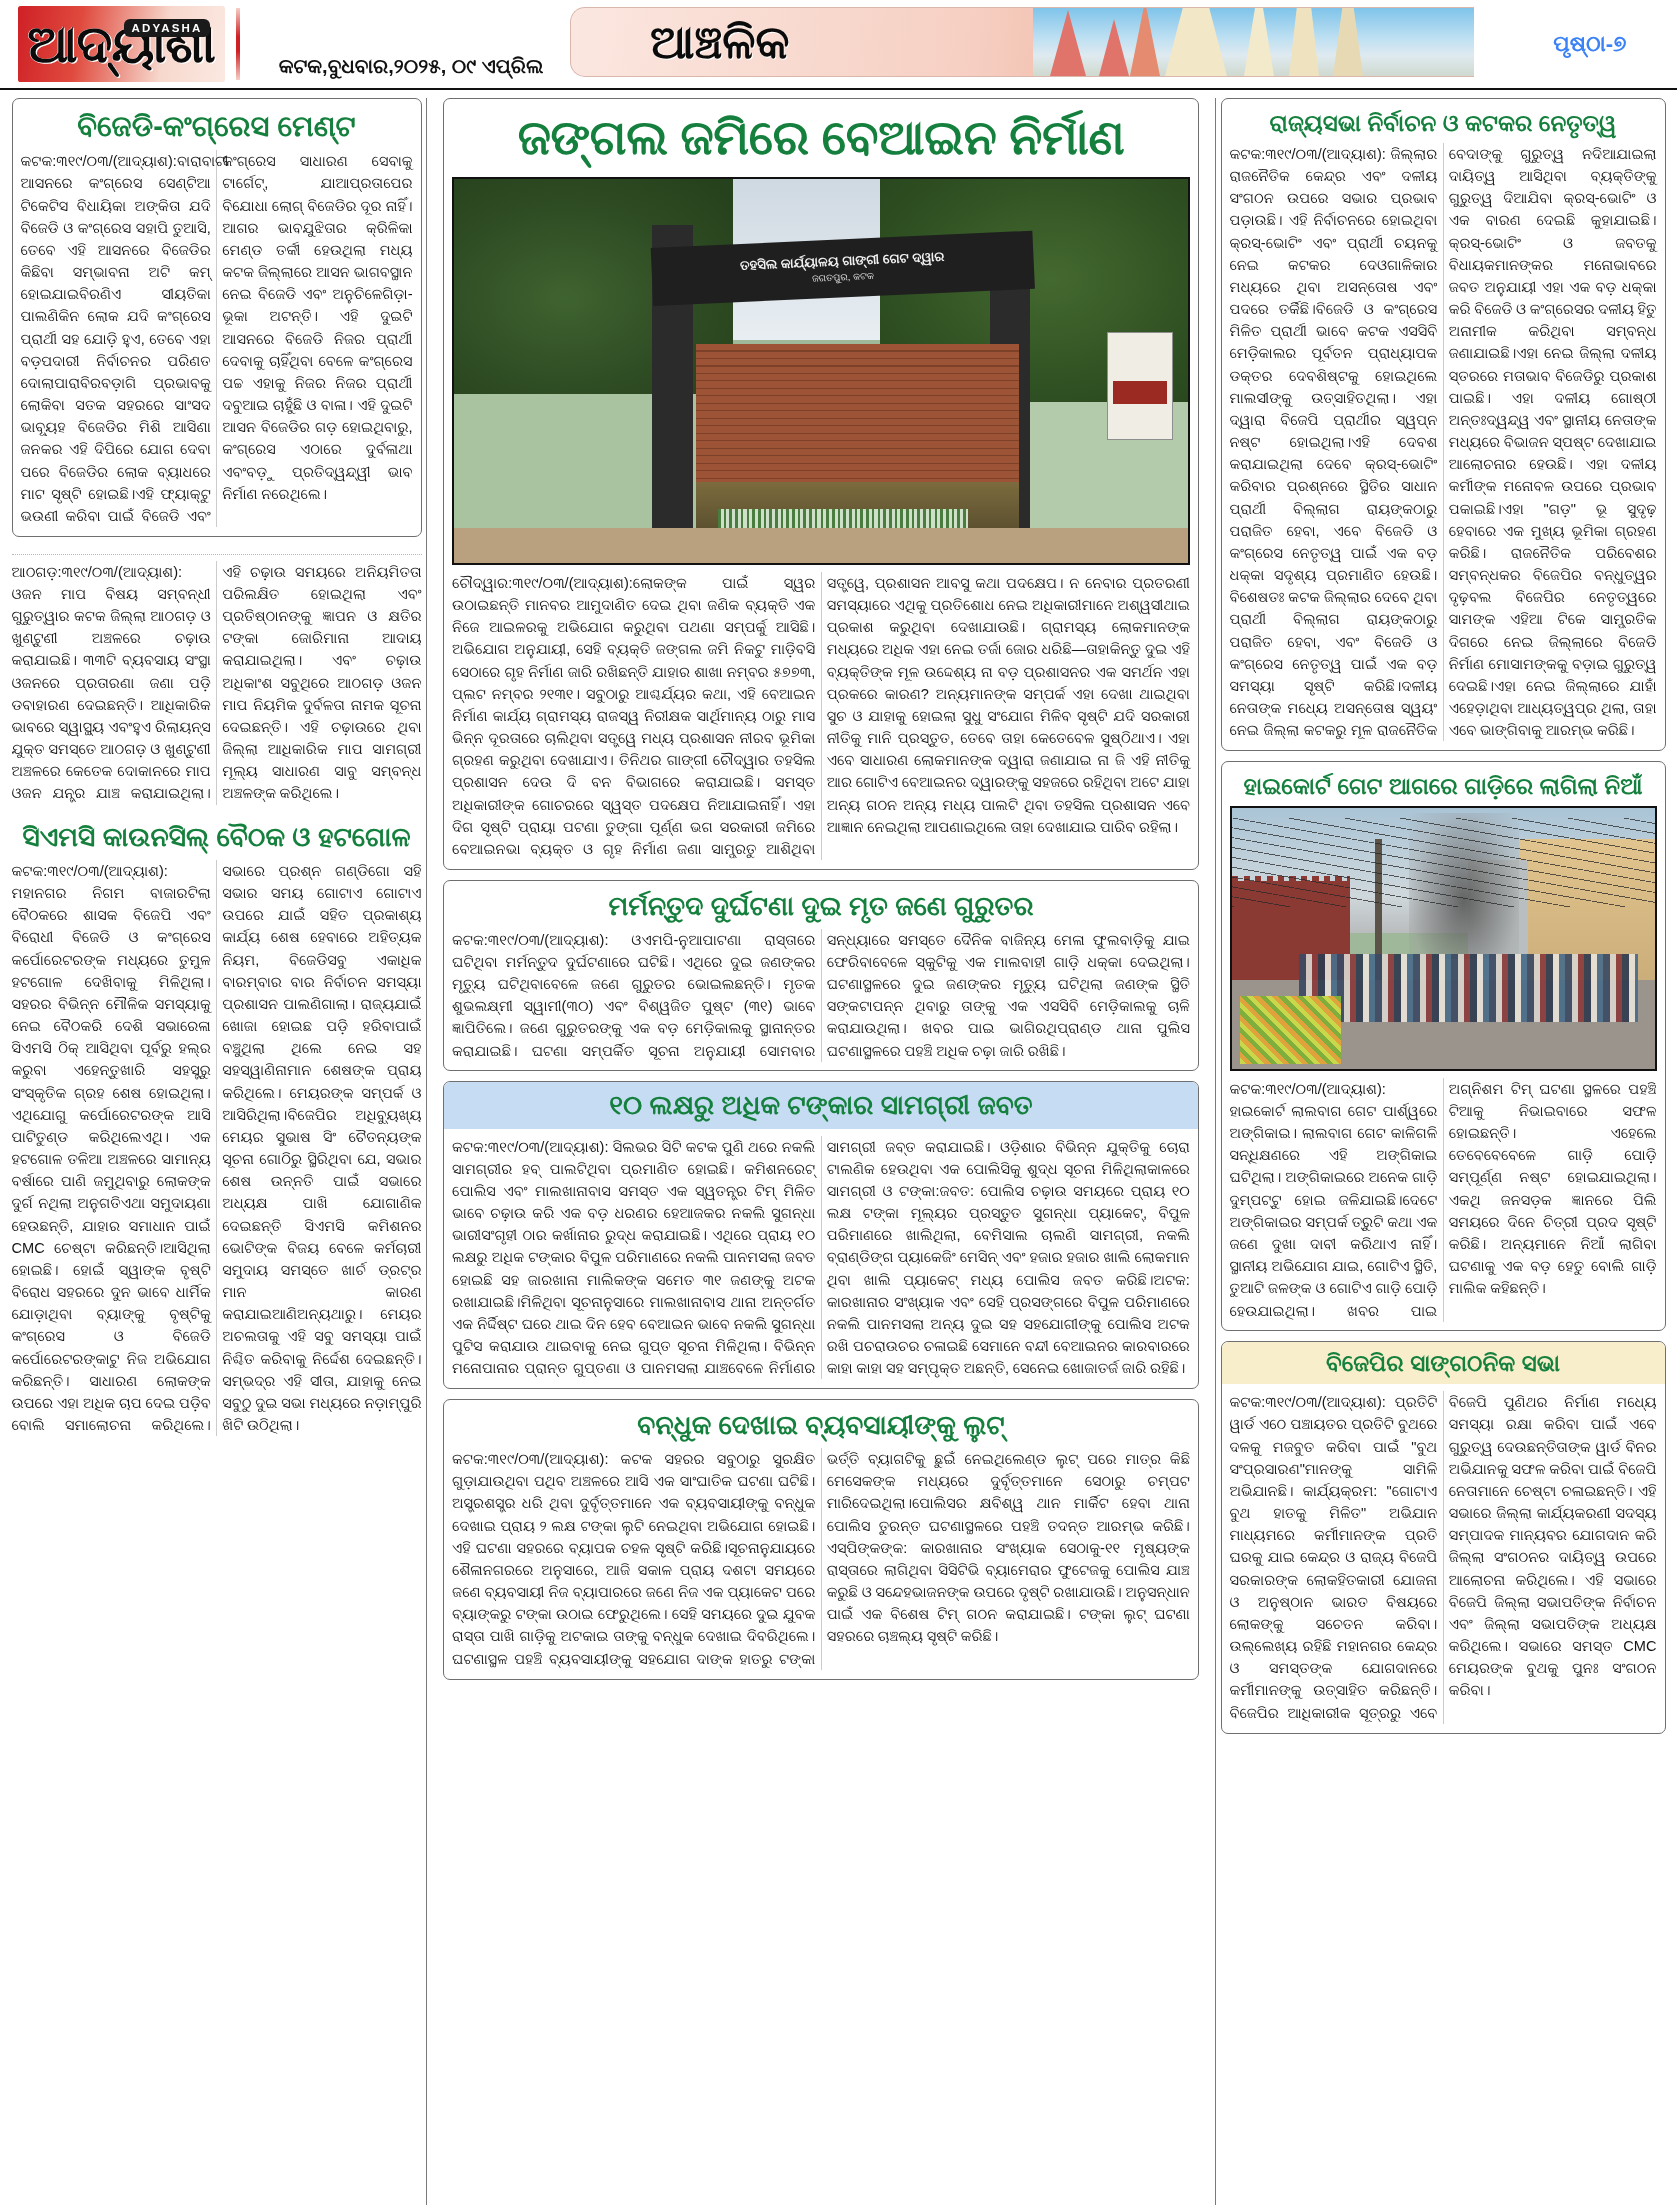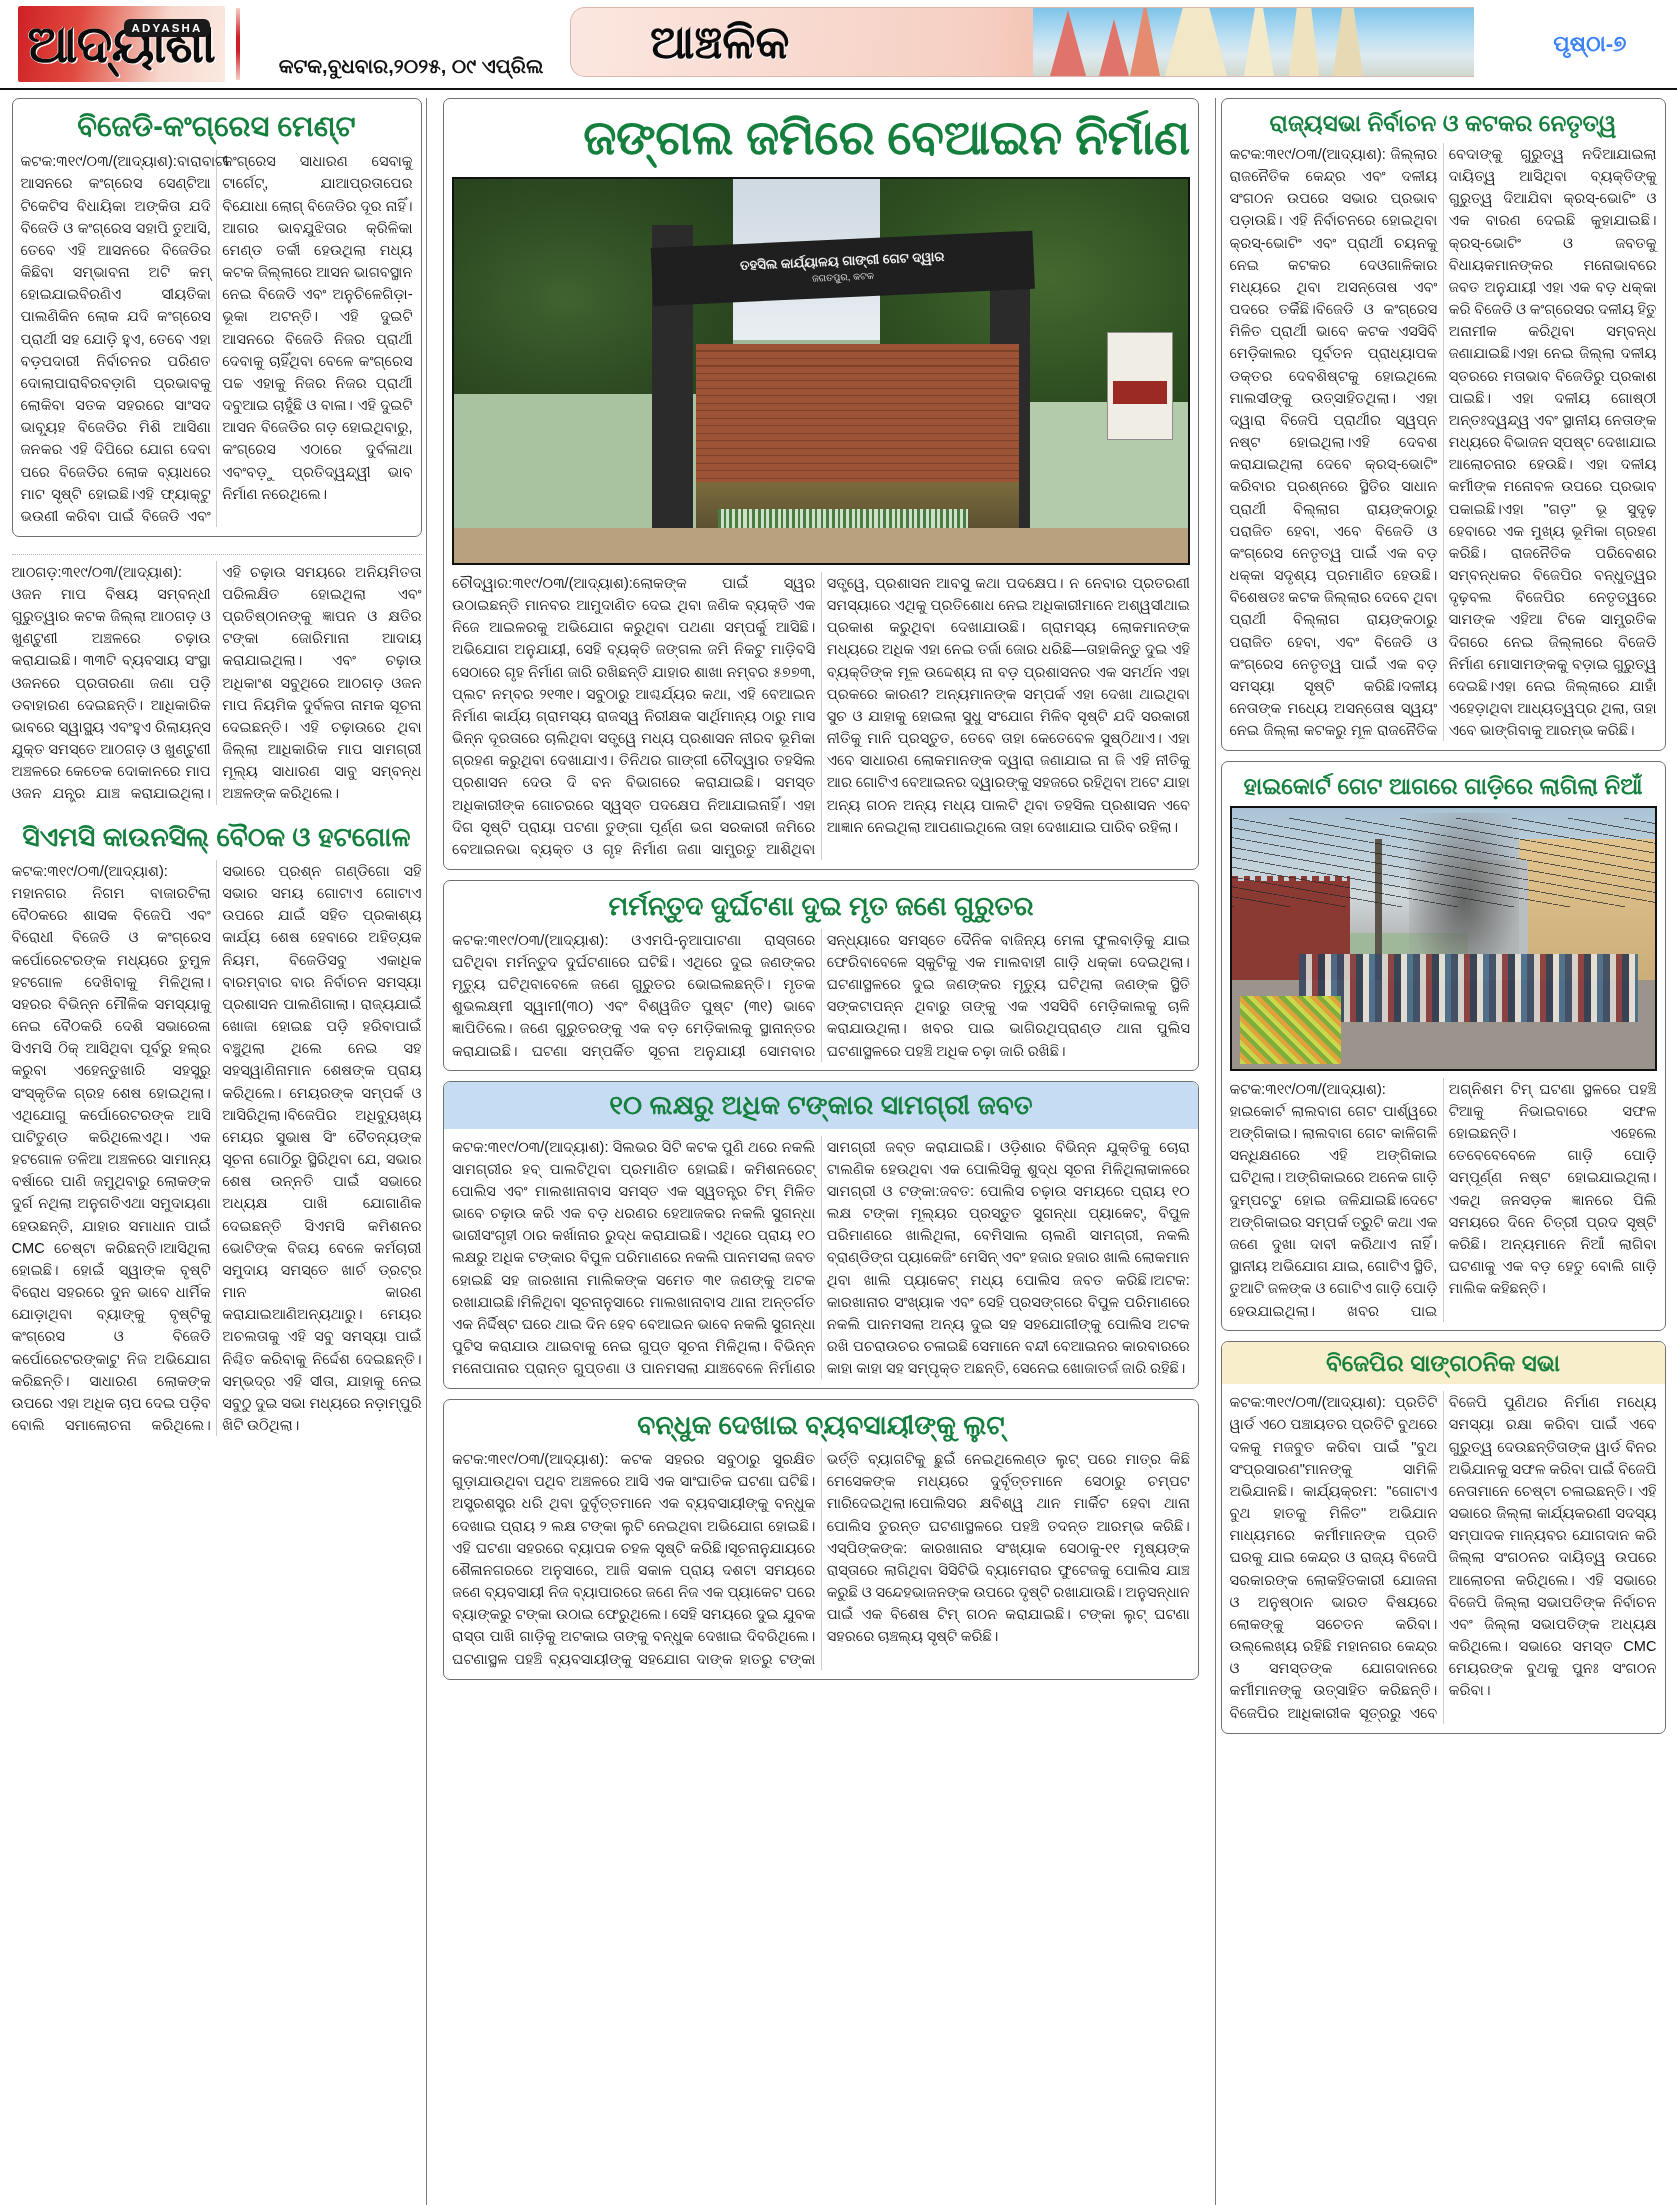--- a/index.html
+++ b/index.html
@@ -184,21 +184,21 @@
   }
   .article.plain { border: none; border-radius: 0; padding: 0 0 4.4px 0; }
 
   .headline {
     text-align: center;
     font-weight: 700;
     color: #15803d;
     line-height: 1.22;
     margin: 2.6px 0 6.2px 0;
   }
-  .h-lead   { font-size: 48px; letter-spacing: -0.4px; margin-bottom: 9.7px; text-align: right; }
+  .h-lead   { font-size: 48px; letter-spacing: -0.4px; margin-bottom: 9.7px; }
   .h-big    { font-size: 29px; }
   .h-mid    { font-size: 26.5px; }
   .h-small  { font-size: 23px; }
 
   .headline.bg-green  { background: #cfe3d4; padding: 6.2px 2.6px; margin: 0 -8px 7px -8px; }
   .headline.bg-blue   { background: #c6dcf3; padding: 7px 6px; margin: -7px -8px 7px -8px; border-radius: 5.7px 5.7px 0 0;}
   .headline.bg-cream  { background: #f9eecb; padding: 7px 2.6px; margin: -7px -8px 7px -8px; border-radius: 5.7px 5.7px 0 0;}
 
   .dotted-sep {
     border-top: 1.8px dotted #b9b9b9;

